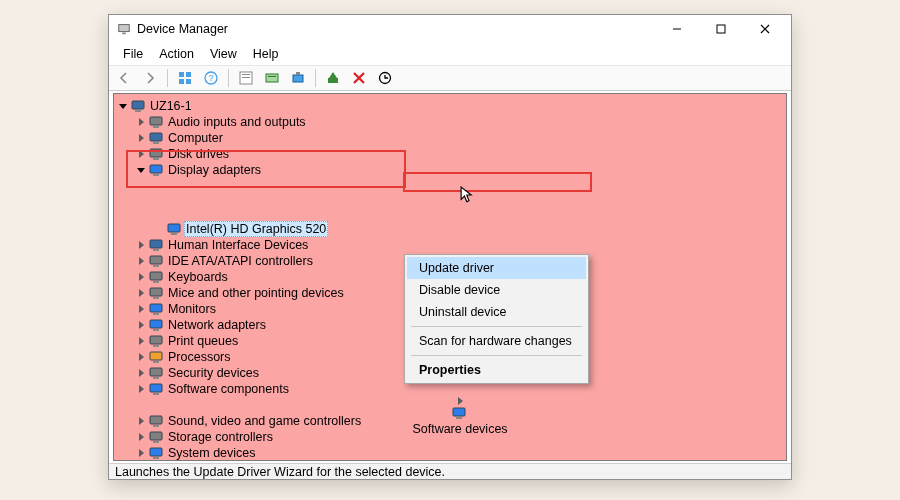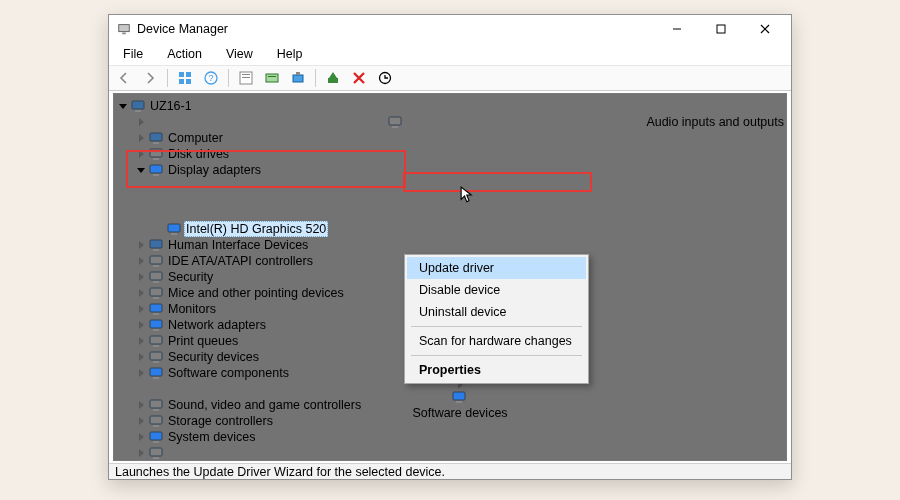--- a/index.html
+++ b/index.html
@@ -13,34 +13,34 @@
   
   .titlebar { height: 28px; display: flex; align-items: center; padding: 0 4px 0 8px; }
   .titlebar .app-icon { width: 14px; height: 14px; margin-right: 6px; }
   .titlebar .title { flex: 1; font-size: 12.5px; color: #000; }
   .win-btns { display: flex; gap: 0; }
   .win-btn { width: 44px; height: 28px; display:flex; align-items:center; justify-content:center; }
   .win-btn svg { width: 10px; height: 10px; stroke: #000; stroke-width: 1; fill: none; }
   .win-btn.close svg { stroke-width: 1.2; }
 
   
-  .menubar { height: 22px; display:flex; align-items:center; gap: 12px; padding: 0 8px; font-size: 12.5px; }
+  .menubar { height: 22px; display:flex; align-items:center; gap: 4px; padding: 0 8px; font-size: 12.5px; }
   .menu-item { padding: 2px 6px; }
 
   
   .toolbar { height: 26px; border-top: 1px solid #e6e6e6; border-bottom: 1px solid #ccc;
     display:flex; align-items:center; gap: 4px; padding: 0 4px; background: #fafafa; }
   .tb-btn { width: 22px; height: 22px; display:flex; align-items:center; justify-content:center;
     border: 1px solid transparent; border-radius: 2px; }
   .tb-btn svg { width: 16px; height: 16px; }
   .tb-sep { width: 1px; height: 18px; background: #ccc; margin: 0 2px; }
 
   
   .client { flex: 1; position: relative; display:flex; flex-direction:column; }
-  .tree-wrap { flex:1; border: 1px solid #7a7a7a; margin: 2px 4px 2px 4px; background:#737373;
+  .tree-wrap { flex:1; border: 1px solid #7a7a7a; margin: 2px 4px 2px 4px; background:#fca5a5;
     overflow: hidden; position: relative; }
   .tree { position: absolute; left: 0; right:0; top:0; bottom:0; padding: 4px 0 2px 2px; font-size: 12.5px; line-height: 16px; }
   .node { display:flex; align-items:center; height: 16px; white-space: nowrap; }
   .spacer-arrow { width:14px; display:inline-block; }
   .arrow { width:14px; display:inline-flex; align-items:center; justify-content:center; cursor:pointer; }
   .arrow svg { width: 8px; height: 8px; fill: #5a5a5a; }
   .arrow.open svg { transform: rotate(0deg); fill:#000; }
   .dev-icon { width:16px; height:16px; margin-right: 2px; display:inline-flex; align-items:center; justify-content:center; }
   .label { padding: 0 2px; }
   .selected { background: #cde8ff; outline: 1px dotted #7aa7cc; outline-offset: -1px; }
@@ -183,21 +183,21 @@
                 </svg>
               </span>
               <span class="dev-icon">
                 <svg viewBox="0 0 16 16">
                   <rect x="2" y="3" width="12" height="8" rx="1" fill="#3b6ea5" stroke="#345"></rect>
                   <rect x="5" y="12" width="6" height="2" fill="#888"></rect>
                 </svg>
               </span>
               <span class="label ">UZ16-1</span>
             </div>
-            <div class="node" style="padding-left: 18px; justify-content: space-between;">
+            <div class="node" style="padding-left: 18px;">
               <span class="arrow ">
                 <svg viewBox="0 0 8 8">
                   <path d="M2 0 L7 4 L2 8 Z"></path>
                 </svg>
               </span>
               <span class="dev-icon">
                 <svg viewBox="0 0 16 16">
                   <rect x="2" y="3" width="12" height="8" rx="1" fill="#808080" stroke="#345"></rect>
                   <rect x="5" y="12" width="6" height="2" fill="#888"></rect>
                 </svg>
@@ -289,21 +289,21 @@
                 <svg viewBox="0 0 8 8">
                   <path d="M2 0 L7 4 L2 8 Z"></path>
                 </svg>
               </span>
               <span class="dev-icon">
                 <svg viewBox="0 0 16 16">
                   <rect x="2" y="3" width="12" height="8" rx="1" fill="#808080" stroke="#345"></rect>
                   <rect x="5" y="12" width="6" height="2" fill="#888"></rect>
                 </svg>
               </span>
-              <span class="label ">Security</span>
+              <span class="label ">Keyboards</span>
             </div>
             <div class="node" style="padding-left: 18px;">
               <span class="arrow ">
                 <svg viewBox="0 0 8 8">
                   <path d="M2 0 L7 4 L2 8 Z"></path>
                 </svg>
               </span>
               <span class="dev-icon">
                 <svg viewBox="0 0 16 16">
                   <rect x="2" y="3" width="12" height="8" rx="1" fill="#808080" stroke="#345"></rect>
@@ -346,20 +346,34 @@
                   <path d="M2 0 L7 4 L2 8 Z"></path>
                 </svg>
               </span>
               <span class="dev-icon">
                 <svg viewBox="0 0 16 16">
                   <rect x="2" y="3" width="12" height="8" rx="1" fill="#808080" stroke="#345"></rect>
                   <rect x="5" y="12" width="6" height="2" fill="#888"></rect>
                 </svg>
               </span>
               <span class="label ">Print queues</span>
+            </div>
+            <div class="node" style="padding-left: 18px;">
+              <span class="arrow ">
+                <svg viewBox="0 0 8 8">
+                  <path d="M2 0 L7 4 L2 8 Z"></path>
+                </svg>
+              </span>
+              <span class="dev-icon">
+                <svg viewBox="0 0 16 16">
+                  <rect x="2" y="3" width="12" height="8" rx="1" fill="#f0a030" stroke="#345"></rect>
+                  <rect x="5" y="12" width="6" height="2" fill="#888"></rect>
+                </svg>
+              </span>
+              <span class="label ">Processors</span>
             </div>
             <div class="node" style="padding-left: 18px;">
               <span class="arrow ">
                 <svg viewBox="0 0 8 8">
                   <path d="M2 0 L7 4 L2 8 Z"></path>
                 </svg>
               </span>
               <span class="dev-icon">
                 <svg viewBox="0 0 16 16">
                   <rect x="2" y="3" width="12" height="8" rx="1" fill="#808080" stroke="#345"></rect>

